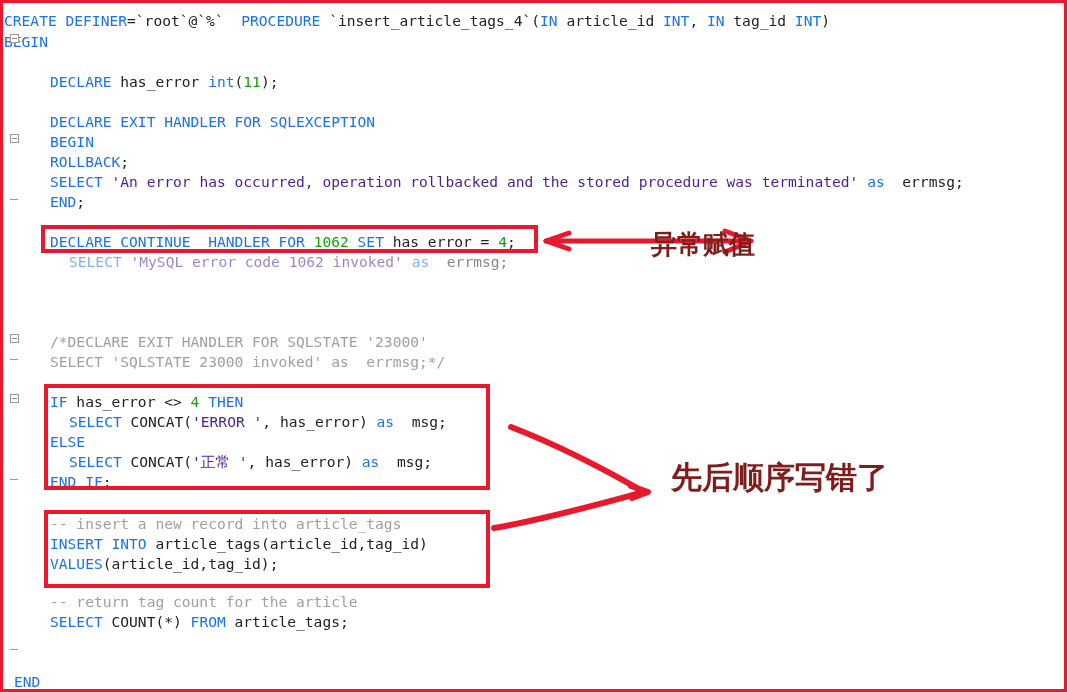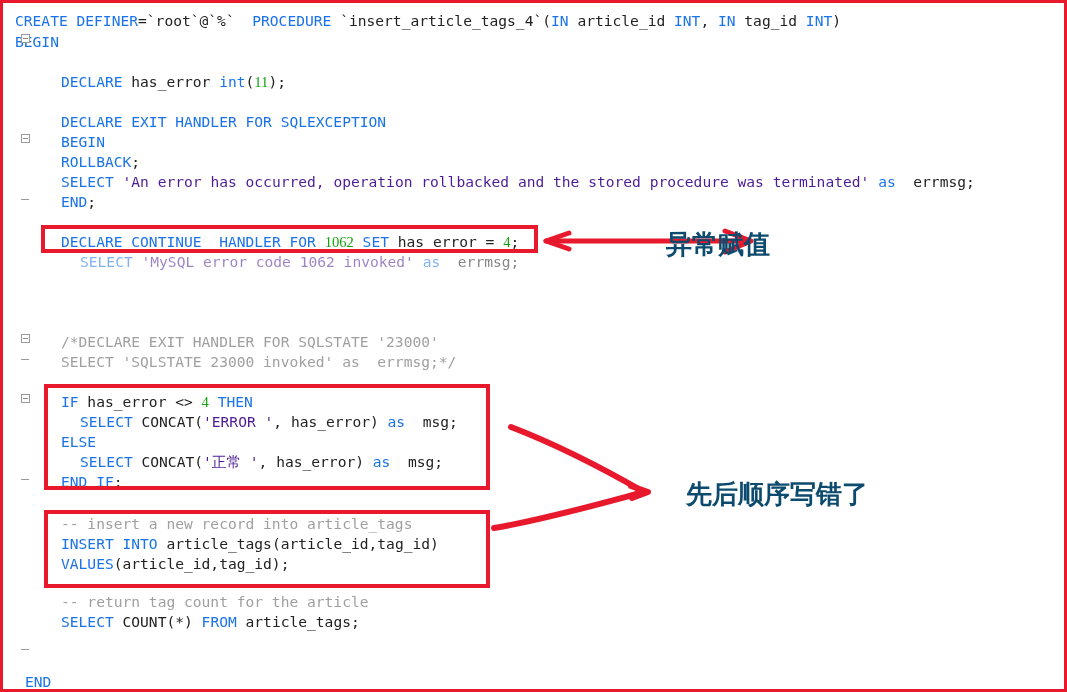--- a/index.html
+++ b/index.html
@@ -14,39 +14,39 @@
     background: #ffffff;
     box-sizing: border-box;
     border: 3px solid #e8192c;
     overflow: hidden;
     font-family: "DejaVu Sans Mono", "Liberation Mono", monospace;
   }
 
   
   #code {
     position: absolute;
-    left: 12px;
+    left: 1px;
     top: 0;
     width: 942px;
     height: 686px;
     font-size: 14.6px;
     line-height: 20px;
     white-space: pre;
     text-align: right;
   }
   .line {
     position: absolute;
     left: 0;
     white-space: pre;
     font-family: "DejaVu Sans Mono", "Liberation Mono", monospace;
     font-size: 14.6px;
     letter-spacing: 0px;
   }
   .kw   { color: #1a73e8; }
-  .num  { color: #13a10e; font-family: Liberation Serif, serif; }
+  .num  { color: #13a10e; }
   .str  { color: #4c1d95; }
   .plain{ color: #222222; }
   .cmt  { color: #a0a0a0; }
   .faded{ opacity: .55; }
 
   
   .fold {
     position: absolute;
     width: 9px;
     height: 9px;
@@ -75,25 +75,24 @@
     position: absolute;
     border: 4px solid #e8192c;
     box-sizing: border-box;
     background: transparent;
     pointer-events: none;
   }
 
   
   .cjk-note {
     position: absolute;
-    color: #0c4a6e;
+    color: #7f1d1d;
     font-family: Liberation Sans, sans-serif;
     font-weight: 600;
     white-space: nowrap;
-    margin-left: 15px;
   }
 
   svg.overlay {
     position: absolute;
     left: 0;
     top: 0;
     width: 1061px;
     height: 686px;
     pointer-events: none;
   }
@@ -127,16 +126,16 @@
     <g stroke="#e8192c" fill="none" stroke-width="6" stroke-linecap="round" stroke-linejoin="round">
       <path d="M 491 525 C 540 517 600 500 641 489"></path>
     </g>
     <g stroke="#e8192c" fill="none" stroke-width="6" stroke-linecap="round" stroke-linejoin="round">
       <path d="M 628 483 L 645 489 L 629 495"></path>
     </g>
   </svg>
 
   <div id="labels">
       <div class="cjk-note" style="left: 648px; top: 224px; font-size: 26px;">异常赋值</div>
-      <div class="cjk-note" style="left: 668px; top: 474px; font-size: 26px;">先后顺序写错了</div>
+      <div class="cjk-note" style="left: 668px; top: 454px; font-size: 31px;">先后顺序写错了</div>
     </div>
 
 </div>
 
 </body></html>

